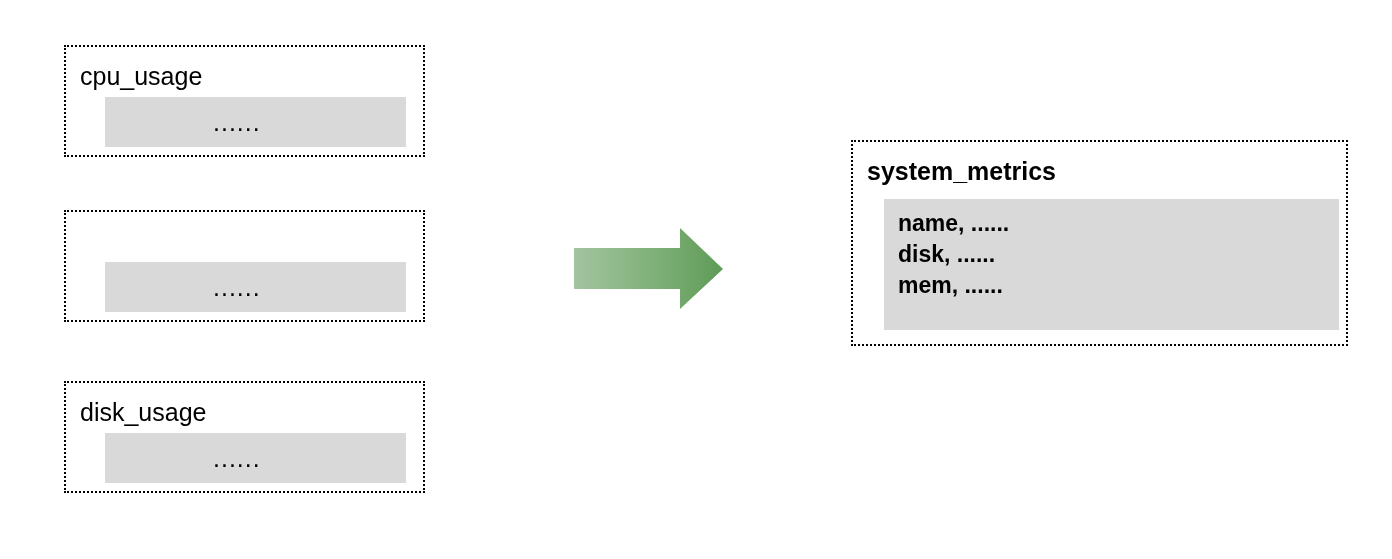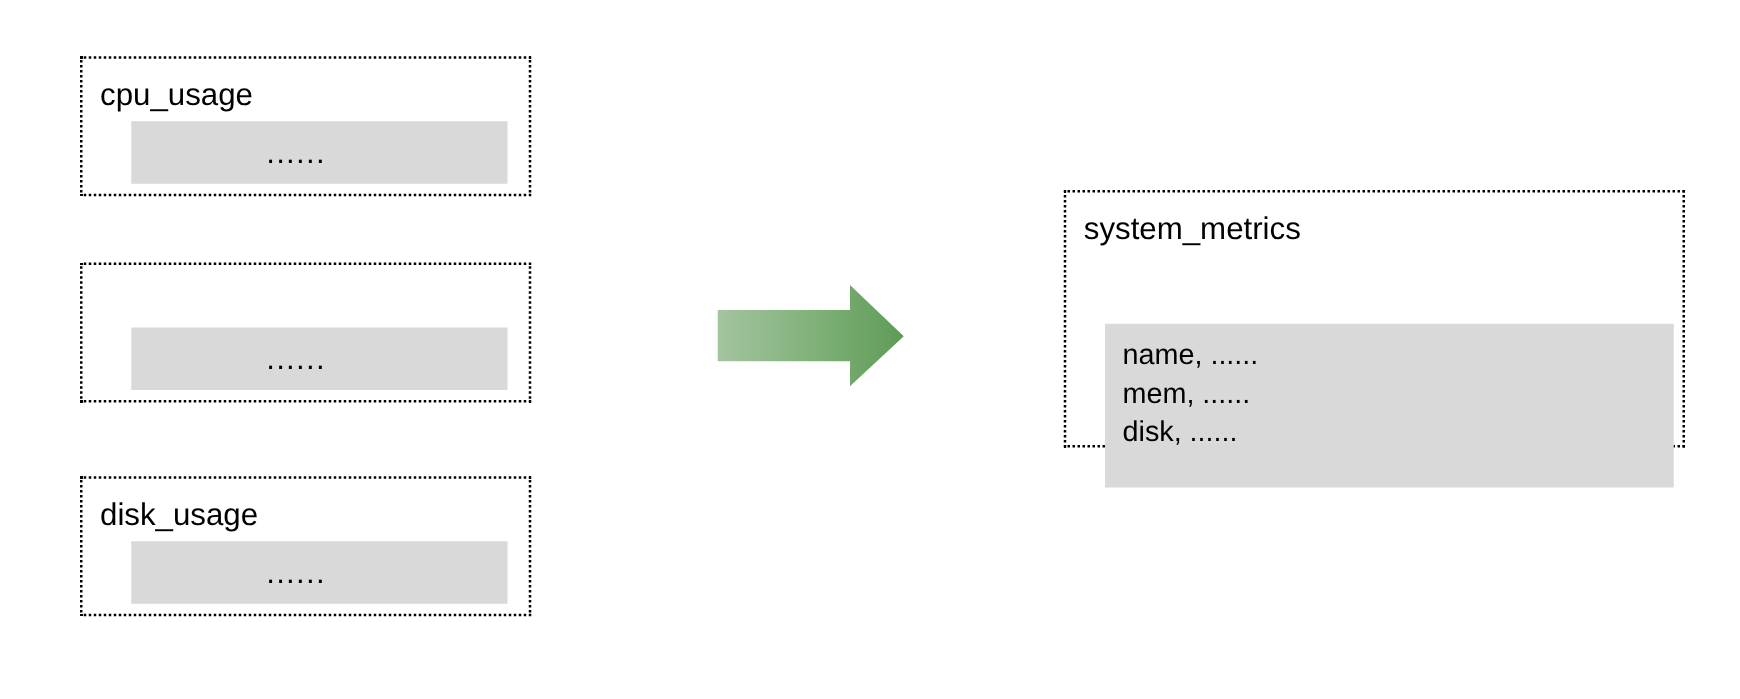--- a/index.html
+++ b/index.html
@@ -70,35 +70,35 @@
     top: 11px;
   }
 
   #src-cpu  { top: 45px; }
   #src-mem  { top: 210px; }
   #src-disk { top: 381px; }
 
   
   #target-box {
     left: 851px;
-    top: 152px;
+    top: 140px;
     width: 497px;
     height: 206px;
+    font-weight: bold;
   }
   #target-box .node-title {
     left: 14px;
     top: 14px;
   }
   #target-box .payload {
     left: 31px;
     top: 57px;
     width: 455px;
     height: 131px;
     padding: 9px 0 0 14px;
-    margin-top: 48px;
   }
   .field-row {
     color: #000000;
     font-size: 23px;
     line-height: 31px;
     white-space: nowrap;
   }
 
   
   #flow-arrow {
@@ -142,18 +142,18 @@
         <stop offset="100%" stop-color="#5e9b57"></stop>
       </linearGradient>
     </defs>
     <path d="M 0 20 L 106 20 L 106 0 L 149 41 L 106 81 L 106 61 L 0 61 Z" fill="url(#arrowGrad)"></path>
   </svg>
 
   <div class="node-box" id="target-box">
     <div class="node-title">system_metrics</div>
     <div class="payload">
       <div class="field-row">name, ......</div>
+      <div class="field-row">disk, ......</div>
       <div class="field-row">mem, ......</div>
-      <div class="field-row">disk, ......</div>
     </div>
   </div>
 
 </div>
 
 </body></html>

